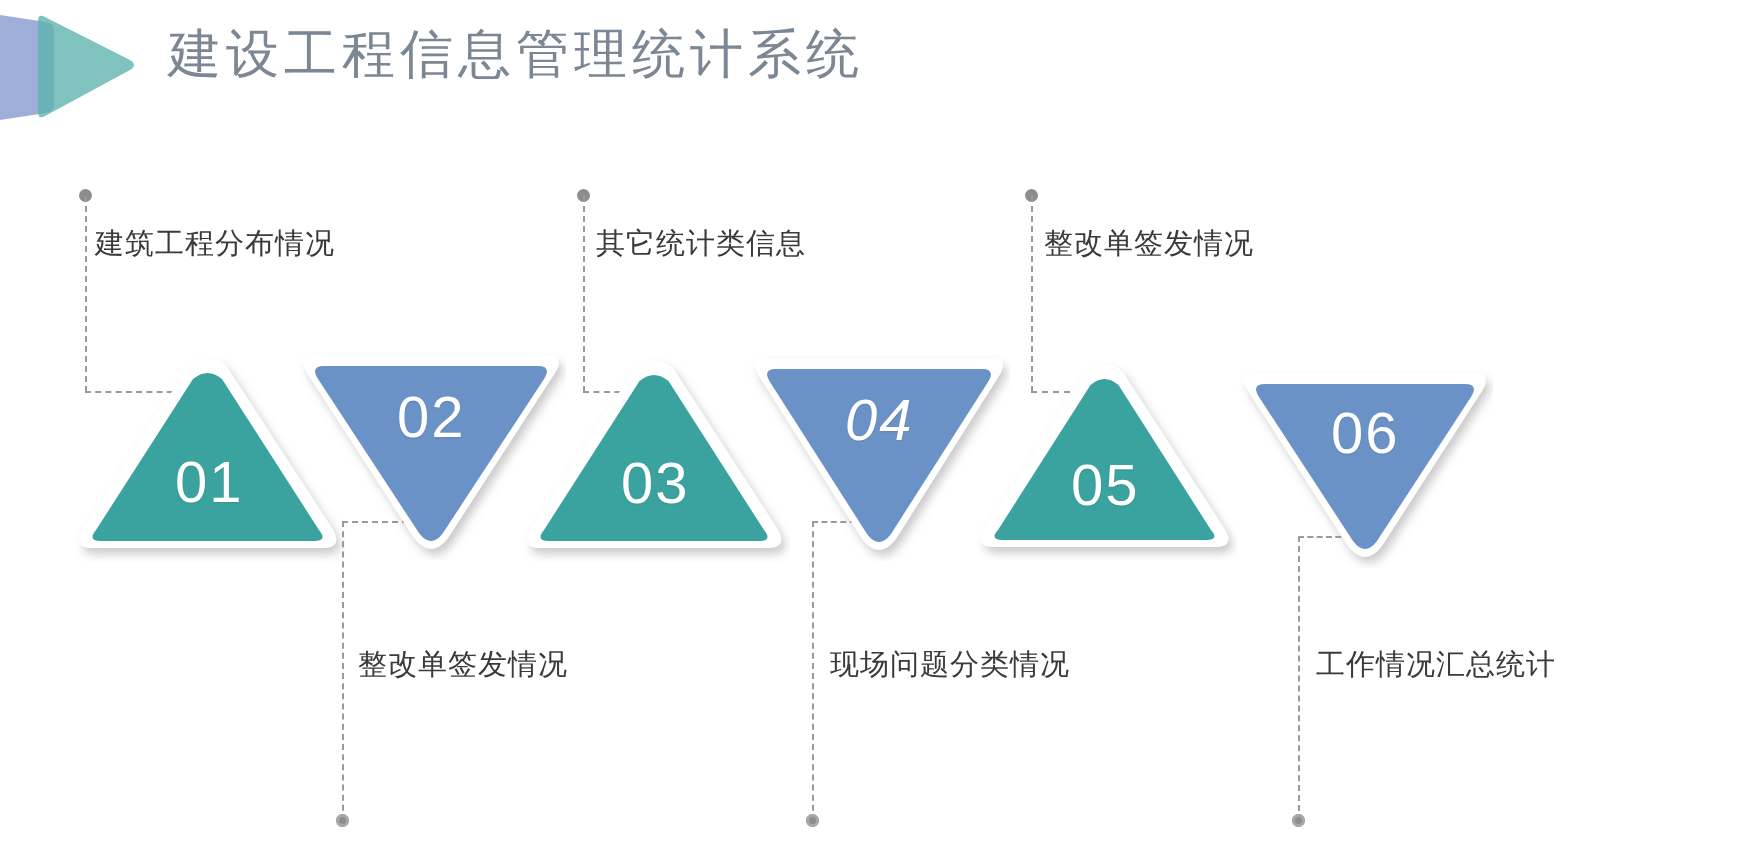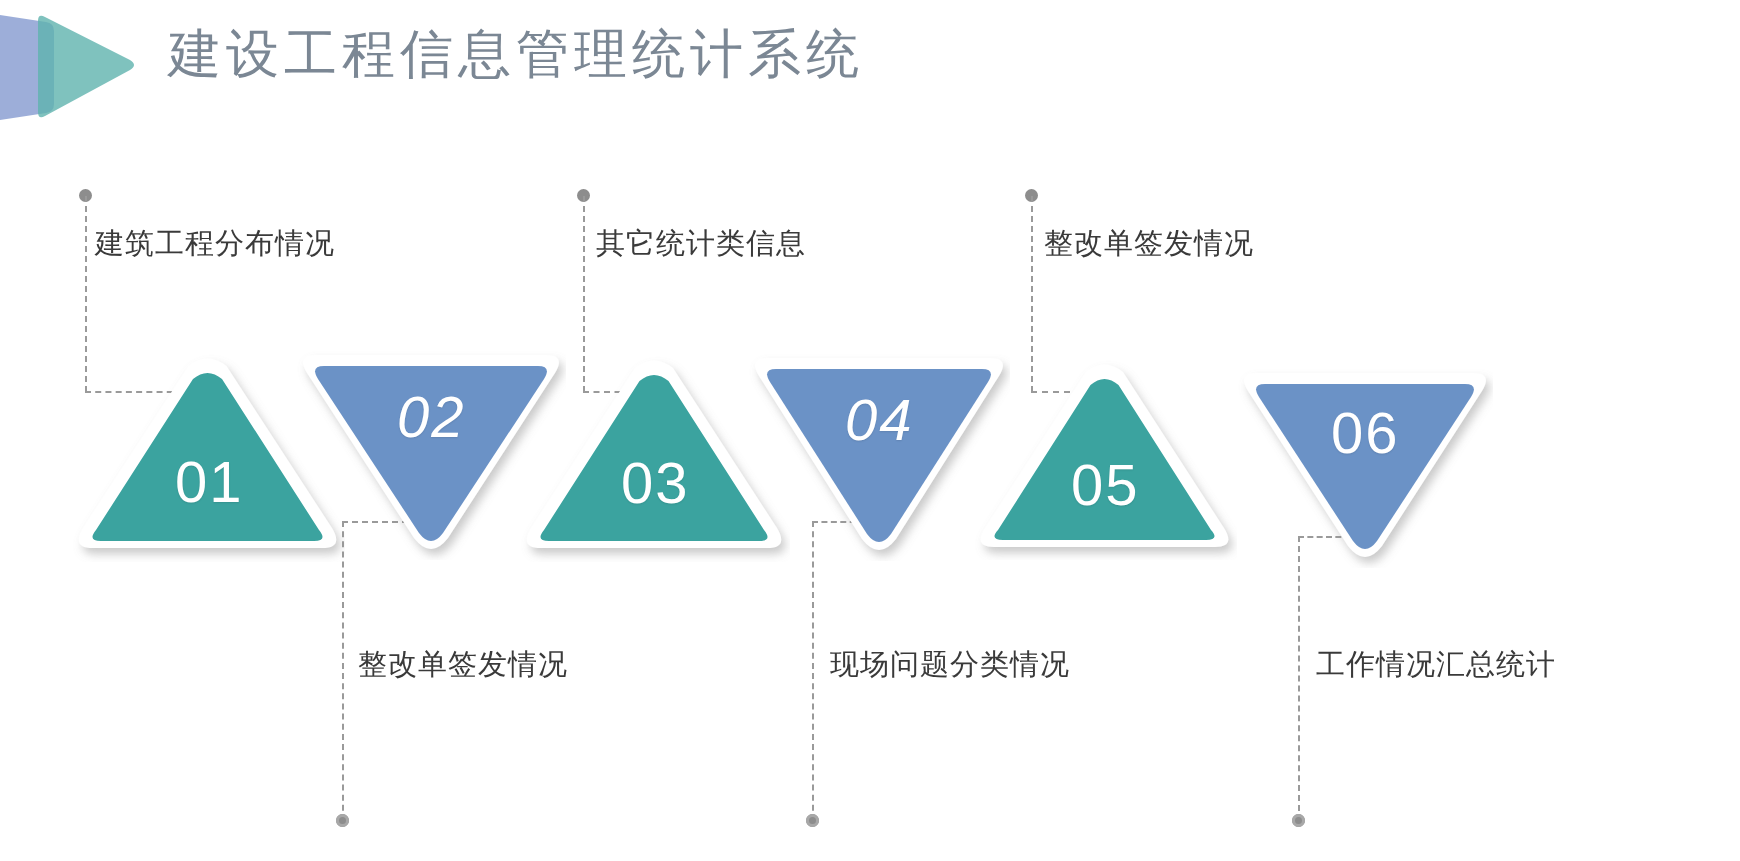--- a/index.html
+++ b/index.html
@@ -114,21 +114,21 @@
       <path d="M123 27 Q137.5 15 152 27 L249 178 Q258 189 244 189 L31 189 Q17 189 26 178 Z" fill="#3ba39f"></path>
       <defs>
         <filter id="sh1" x="-20%" y="-20%" width="150%" height="150%">
           <feDropShadow dx="4" dy="6" stdDeviation="5" flood-color="#8a8a8a" flood-opacity="0.45"></feDropShadow>
         </filter>
       </defs>
     </svg>
     <div class="num" style="left:105px;top:96px;">01</div>
   </div>
 
-  <div class="trisvg" style="left:296px;top:348px;font-style:italic;">
+  <div class="trisvg" style="left:296px;top:348px;">
     <svg width="270" height="212" viewBox="0 0 270 212">
       <g filter="url(#sh2)">
         <path d="M20 7 L250 7 Q270 7 259 25 L152 190 Q135 212 118 190 L11 25 Q0 7 20 7 Z" fill="#ffffff"></path>
       </g>
       <path d="M28 18 L242 18 Q256 18 248 31 L147 185 Q135 201 123 185 L22 31 Q14 18 28 18 Z" fill="#6b92c6"></path>
       <defs>
         <filter id="sh2" x="-20%" y="-20%" width="150%" height="150%">
           <feDropShadow dx="4" dy="6" stdDeviation="5" flood-color="#8a8a8a" flood-opacity="0.45"></feDropShadow>
         </filter>
       </defs>

